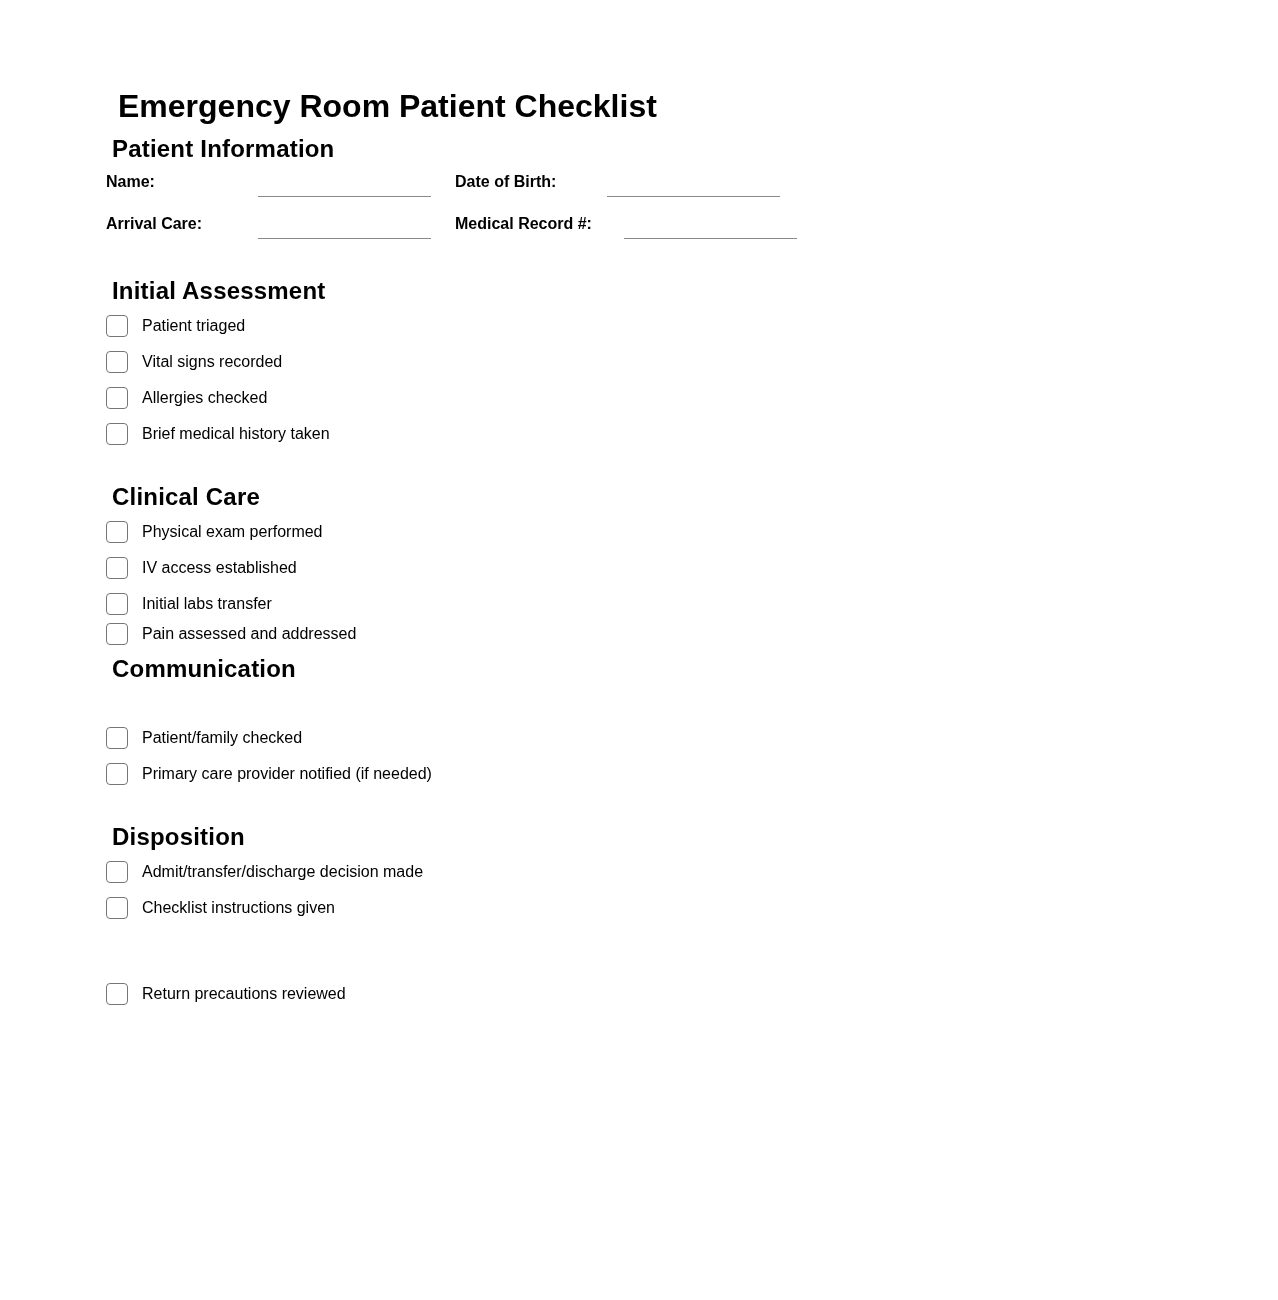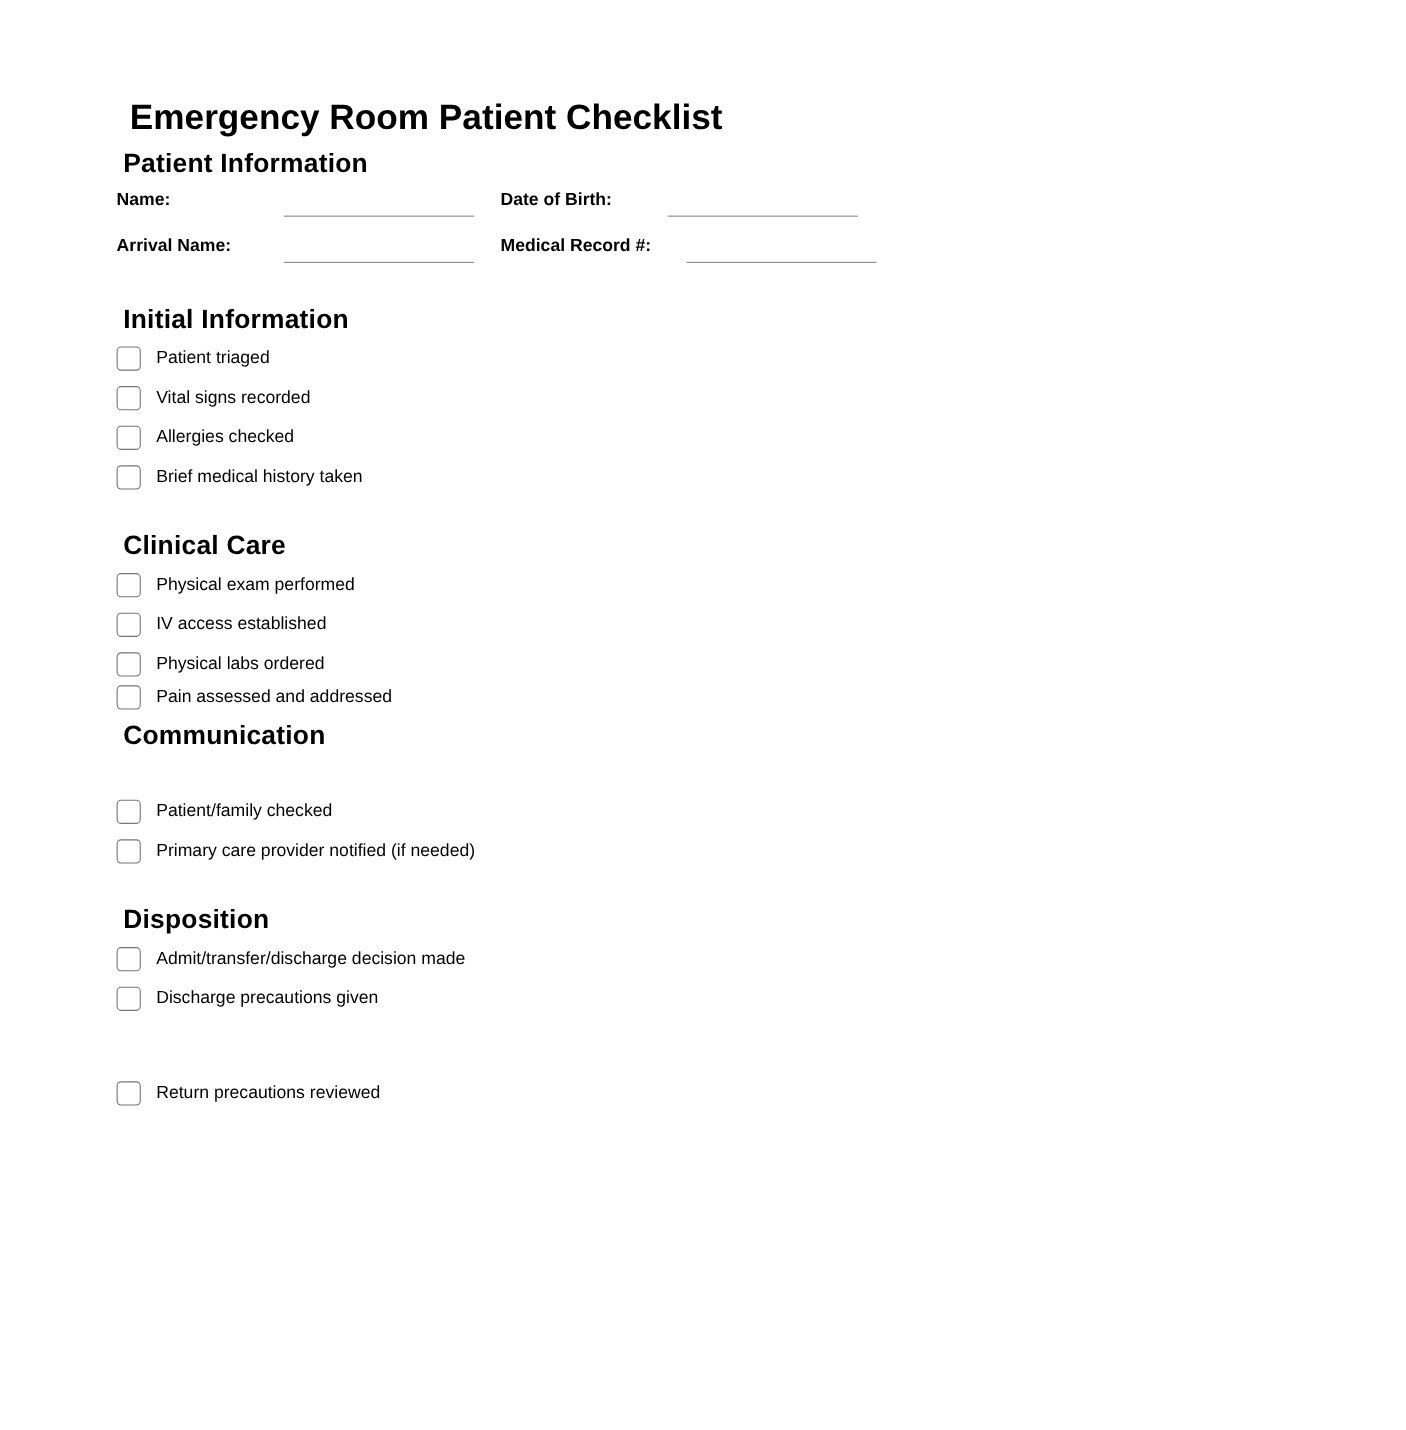--- a/index.html
+++ b/index.html
@@ -52,30 +52,30 @@
       <input class="line" style="left: 152px;" type="text" value="">
     </div>
     <div class="field" style="left:349px;">
       <span class="label">Date of Birth:</span>
       <input class="line" style="left: 152px;" type="text" value="">
     </div>
   </div>
 
   <div class="field-row" style="top:209px;">
     <div class="field" style="left:0;">
-      <span class="label">Arrival Name:</span>
+      <span class="label">Arrival Care:</span>
       <input class="line" style="left: 152px;" type="text" value="">
     </div>
     <div class="field" style="left:349px;">
       <span class="label">Medical Record #:</span>
       <input class="line" style="left: 169px;" type="text" value="">
     </div>
   </div>
 
-  <h2 style="top:270px;">Initial Information</h2>
+  <h2 style="top:270px;">Initial Assessment</h2>
   <div class="item" style="top:315px;">
     <span class="checkbox"></span>
     <span class="text">Patient triaged</span>
   </div>
   <div class="item" style="top:351px;">
     <span class="checkbox"></span>
     <span class="text">Vital signs recorded</span>
   </div>
   <div class="item" style="top:387px;">
     <span class="checkbox"></span>
@@ -90,21 +90,21 @@
   <div class="item" style="top:521px;">
     <span class="checkbox"></span>
     <span class="text">Physical exam performed</span>
   </div>
   <div class="item" style="top:557px;">
     <span class="checkbox"></span>
     <span class="text">IV access established</span>
   </div>
   <div class="item" style="top:593px;">
     <span class="checkbox"></span>
-    <span class="text">Physical labs ordered</span>
+    <span class="text">Initial labs transfer</span>
   </div>
   <div class="item" style="top:623px;text-decoration:underline;">
     <span class="checkbox"></span>
     <span class="text">Pain assessed and addressed</span>
   </div>
 
   <h2 style="top:648px;">Communication</h2>
   <div class="item" style="top:727px;">
     <span class="checkbox"></span>
     <span class="text">Patient/family checked</span>
@@ -114,19 +114,19 @@
     <span class="text">Primary care provider notified (if needed)</span>
   </div>
 
   <h2 style="top:816px;">Disposition</h2>
   <div class="item" style="top:861px;padding-left:32px;">
     <span class="checkbox"></span>
     <span class="text">Admit/transfer/discharge decision made</span>
   </div>
   <div class="item" style="top:897px;">
     <span class="checkbox"></span>
-    <span class="text">Discharge precautions given</span>
+    <span class="text">Checklist instructions given</span>
   </div>
   <div class="item" style="top:983px;">
     <span class="checkbox"></span>
     <span class="text">Return precautions reviewed</span>
   </div>
 </div>
 
 </body></html>

